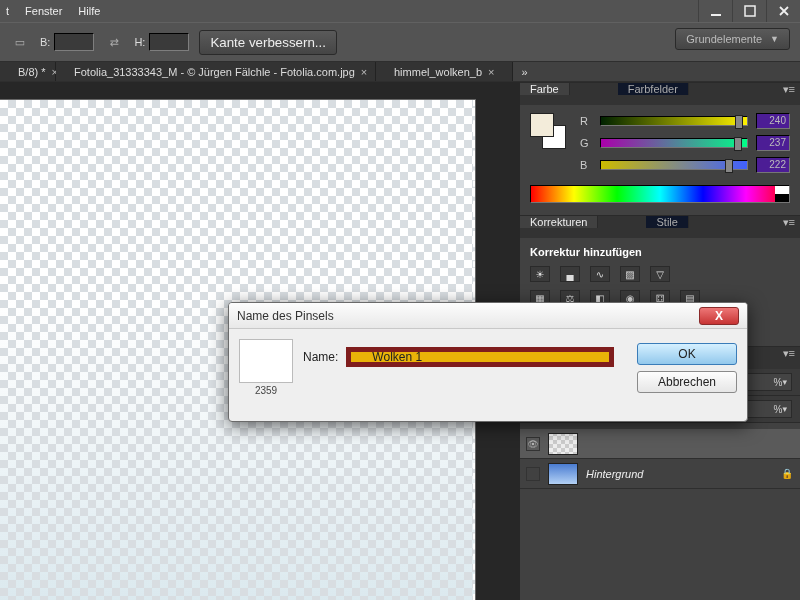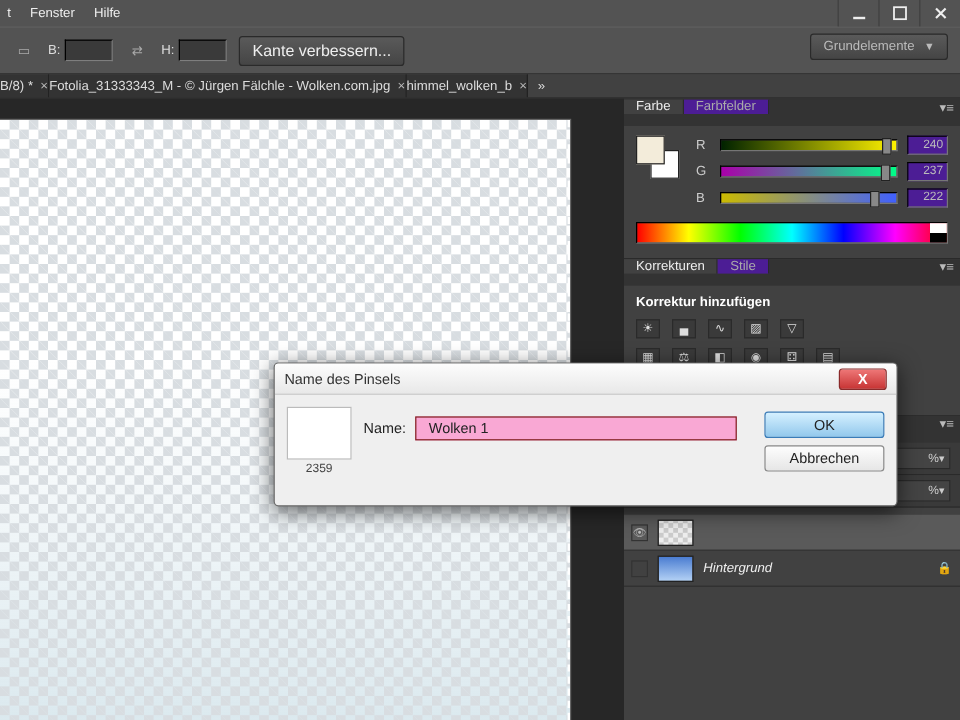--- a/index.html
+++ b/index.html
@@ -8,21 +8,21 @@
 .menubar .menu-item { cursor: pointer; }
 .window-controls { position: absolute; top: 0; right: 0; display: flex; }
 .window-controls .ctrl { width: 34px; height: 22px; background: #535353; display: flex; align-items: center; justify-content: center; border-left: 1px solid #404040; cursor: pointer; }
 .optionsbar { height: 40px; background: #535353; border-top: 1px solid #616161; border-bottom: 1px solid #2e2e2e; display: flex; align-items: center; padding: 0 10px; gap: 10px; }
 .opt-field { display: flex; align-items: center; gap: 4px; }
 .opt-field input { width: 40px; height: 18px; background: #3a3a3a; border: 1px inset #2a2a2a; color: #ccc; font-size: 10px; padding: 0 3px; }
 .opt-icon { width: 20px; height: 20px; display: flex; align-items: center; justify-content: center; color: #aaa; }
 .kante-btn { background: linear-gradient(#5a5a5a,#454545); border: 1px solid #2a2a2a; border-radius: 3px; padding: 4px 10px; color: #eee; cursor: pointer; }
 .grund-dropdown { position: absolute; right: 10px; top: 28px; background: linear-gradient(#5a5a5a,#454545); border: 1px solid #2a2a2a; border-radius: 3px; padding: 4px 10px; color: #bbb; display: flex; align-items: center; gap: 8px; cursor: pointer; }
 .tabsbar { height: 20px; background: #414141; display: flex; align-items: stretch; border-bottom: 1px solid #2e2e2e; }
-.tab { display: flex; align-items: center; padding: 0 0; background: #333; color: #ddd; border-right: 1px solid #222; gap: 6px; cursor: pointer; white-space: nowrap; }
+.tab { display: flex; align-items: center; padding: 0 18px; background: #333; color: #ddd; border-right: 1px solid #222; gap: 6px; cursor: pointer; white-space: nowrap; }
 .tab .close { color: #bbb; }
 .tab.first { max-width: 56px; }
 .tab.second { max-width: 320px; overflow: hidden; }
 .tab.third { max-width: 140px; }
 .tabsbar .more { width: 22px; display: flex; align-items: center; justify-content: center; cursor: pointer; color: #ddd; }
 .main { position: absolute; top: 82px; left: 0; right: 280px; bottom: 0; background: #272727; }
 .canvas-wrap { position: absolute; top: 18px; left: 0; width: 475px; height: 500px; }
 .canvas {
   width: 100%; height: 100%;
   background-color: #fff;
@@ -33,21 +33,21 @@
   background-size: 16px 16px, 16px 16px, 100% 100%;
   background-position: 0 0, 8px 8px, 0 0;
   border-right: 2px dashed #fff;
   outline: 1px solid #666;
 }
 
 .right { position: absolute; top: 82px; right: 0; width: 280px; bottom: 0; background: #414141; display: flex; flex-direction: column; }
 .panel { background: #414141; border-top: 1px solid #2a2a2a; }
 .panel-tabs { display: flex; height: 22px; background: #333; align-items: flex-start; }
 .panel-tab { padding: 0 10px; display: flex; align-items: center; background: #414141; color: #eee; border-right: 1px solid #2a2a2a; cursor: pointer; }
-.panel-tab.inactive { background: #4c1d95; color: #aaa; }
+.panel-tab.inactive { background: #0f172a; color: #aaa; margin-left: 48px; }
 .panel-tabs .menu-icon { margin-left: auto; width: 22px; display: flex; align-items: center; justify-content: center; cursor: pointer; color: #bbb; }
 
 .farbe-body { padding: 8px 10px; }
 .swatch-pair { display: flex; gap: 0; float: left; margin-right: 10px; position: relative; height: 40px; width: 40px; }
 .sw1,.sw2 { width: 24px; height: 24px; border: 1px solid #222; position: absolute; }
 .sw1 { background: #f3ecda; top: 0; left: 0; z-index: 2; }
 .sw2 { background: #fff; top: 12px; left: 12px; }
 .sliders { margin-left: 50px; }
 .srow { display: flex; align-items: center; gap: 8px; margin-bottom: 6px; }
 .srow .lab { width: 12px; color: #ccc; }
@@ -81,21 +81,21 @@
 
 .dialog { position: absolute; top: 302px; left: 228px; width: 520px; height: 120px; background: #efefef; border: 1px solid #6a6a6a; box-shadow: 0 4px 18px rgba(0,0,0,.6); border-radius: 4px; overflow: hidden; }
 .dialog-title { height: 26px; background: linear-gradient(#fdfdfd,#e8e8e8); border-bottom: 1px solid #c8c8c8; display: flex; align-items: center; padding: 0 8px; color: #333; font-size: 12px; }
 .dialog-title .dclose { margin-left: auto; width: 40px; height: 18px; background: linear-gradient(#e77,#c73434); border: 1px solid #8a2a2a; border-radius: 3px; display: flex; align-items: center; justify-content: center; color: #fff; font-weight: bold; cursor: pointer; }
 .dialog-body { display: flex; padding: 10px; gap: 10px; align-items: flex-start; }
 .brush-prev { width: 54px; }
 .brush-prev .bp { width: 54px; height: 44px; background: #fff; border: 1px solid #bbb; }
 .brush-prev .bnum { text-align: center; color: #444; font-size: 10px; margin-top: 2px; }
 .nm { display: flex; align-items: center; gap: 8px; margin-top: 8px; }
 .nm label { color: #222; font-size: 12px; }
-.nm input { width: 268px; height: 20px; border: 1px solid #7f1d1d; background: #f9a8d4; color: #222; font-size: 12px; padding: 0 10px; }
+.nm input { width: 268px; height: 20px; border: 5px solid #7f1d1d; background: #eab308; color: #222; font-size: 12px; padding: 0 21px; }
 .dbtns { margin-left: auto; display: flex; flex-direction: column; gap: 6px; width: 100px; padding-top: 4px; }
 .dbtn { height: 22px; border: 1px solid #8a8a8a; border-radius: 3px; background: linear-gradient(#fdfdfd,#e6e6e6); color: #222; font-size: 12px; cursor: pointer; }
 .dbtn.ok { background: linear-gradient(#d5f0ff,#92c8ec); border-color: #3a7cb8; }
 .chev { font-size: 9px; }
 .italic { font-style: italic; }
 </style>
 </head>
 <body>
 
 <div class="menubar">
@@ -138,21 +138,21 @@
     <span class="chev">▼</span>
   </div>
 </div>
 
 <div class="tabsbar">
   <div class="tab first">
     <span>B/8) *</span>
     <span class="close">×</span>
   </div>
   <div class="tab second">
-    <span>Fotolia_31333343_M - © Jürgen Fälchle - Wolken.com.jpg</span>
+    <span>Fotolia_31333343_M - © Jürgen Fälchle - Fotolia.com.jpg</span>
     <span class="close">×</span>
   </div>
   <div class="tab third">
     <span>himmel_wolken_b</span>
     <span class="close">×</span>
   </div>
   <div class="more">»</div>
 </div>
 
 <div class="main">

